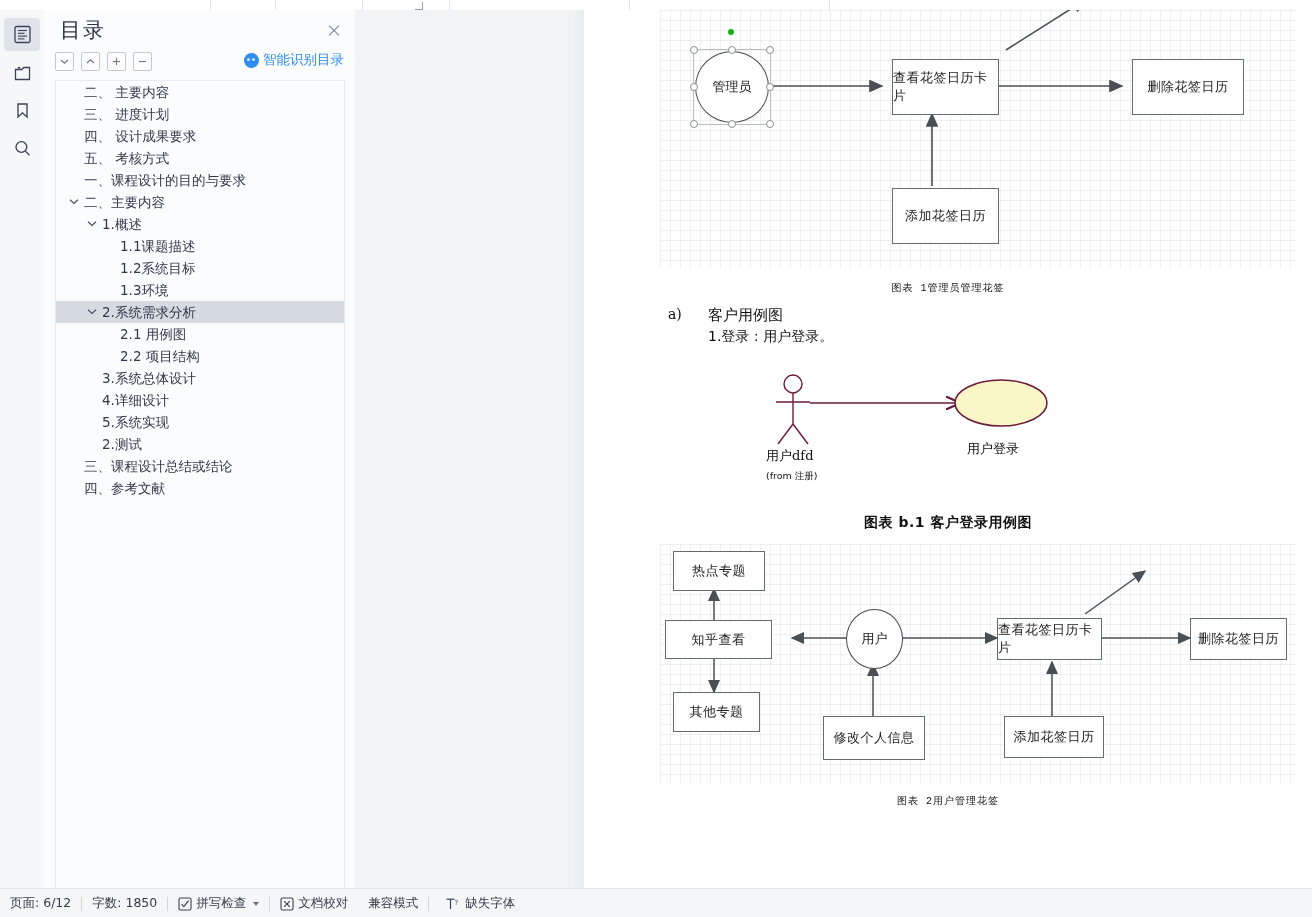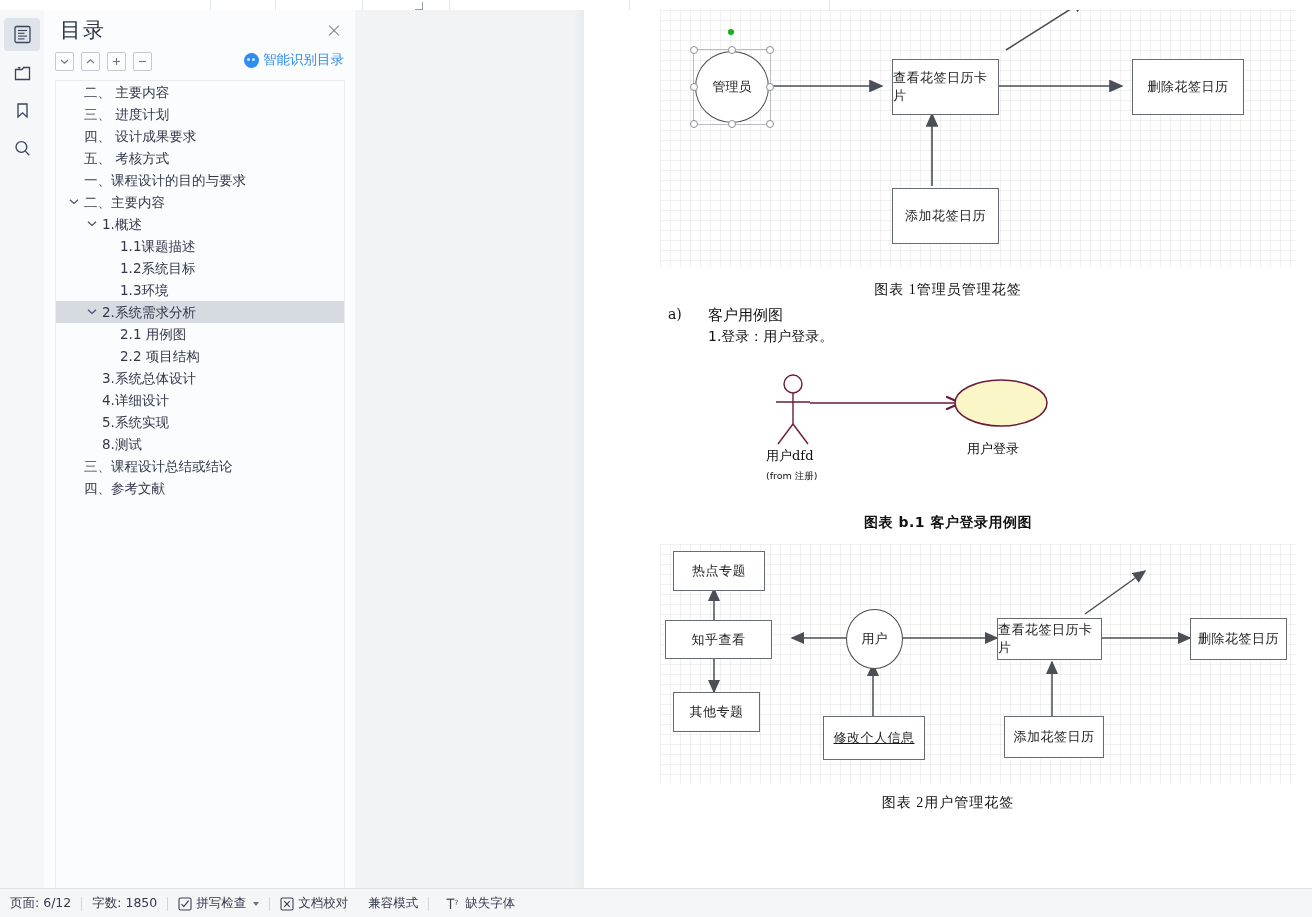--- a/index.html
+++ b/index.html
@@ -63,22 +63,22 @@
     display:flex;align-items:center;justify-content:center;
     font-family:"DejaVu Serif","Liberation Serif",serif;font-size:13px;color:#1c1c1c;letter-spacing:.5px;}
   .ell{position:absolute;border:1px solid #4a4a4a;border-radius:50%;background:#ffffff;
     display:flex;align-items:center;justify-content:center;
     font-family:"DejaVu Serif","Liberation Serif",serif;font-size:13px;color:#1c1c1c;}
   .handle{position:absolute;width:6px;height:6px;border:1px solid #8b8f96;background:#ffffff;border-radius:50%;}
   .rot{position:absolute;width:6px;height:6px;background:#12b312;border-radius:50%;}
   .selbox{position:absolute;border:1px solid #b9bcc2;}
   svg.ovl{position:absolute;left:0;top:0;overflow:visible;pointer-events:none;}
 
-  .cap{position:absolute;text-align:center;font-family:Liberation Serif, serif;
-       font-size:14px;color:#111;letter-spacing:1px;}
+  .cap{position:absolute;text-align:center;font-family:Liberation Mono, monospace;
+       font-size:10px;color:#111;letter-spacing:1px;}
   .txt{position:absolute;font-family:"DejaVu Sans",sans-serif;font-size:14px;color:#111;text-align:center;}
   .txt-serif{position:absolute;font-family:"DejaVu Serif","Liberation Serif",serif;font-size:14px;color:#111;}
   .ucl{position:absolute;font-family:"DejaVu Serif","Liberation Serif",serif;font-size:13px;color:#111;text-align:right;}
   .ucs{position:absolute;font-family:"DejaVu Sans",sans-serif;font-size:9.5px;color:#111;}
 
   
   .status{position:absolute;left:0;top:888px;width:1312px;height:29px;background:#f5f6f8;border-top:1px solid #e2e4e8;
           display:flex;align-items:center;font-size:12.5px;color:#333a49;font-family:"DejaVu Sans",sans-serif;}
   .st-item{display:flex;align-items:center;gap:4px;padding:0 10px;height:29px;cursor:pointer;}
   .st-item.plain{cursor:default;}
@@ -188,21 +188,21 @@
         <div class="o-row sel"><span class="cv" style="left: 31px;">
             <svg width="10" height="7" viewBox="0 0 10 7">
               <path d="M1 1.8 L5 5.4 L9 1.8" fill="none" stroke="#46506a" stroke-width="1.2"></path>
             </svg>
           </span><span class="lbl" style="margin-left: 46px;">2.系统需求分析</span></div>
         <div class="o-row"><span class="lbl" style="margin-left: 64px;">2.1 用例图</span></div>
         <div class="o-row"><span class="lbl" style="margin-left: 64px;">2.2 项目结构</span></div>
         <div class="o-row"><span class="lbl" style="margin-left: 46px;">3.系统总体设计</span></div>
         <div class="o-row"><span class="lbl" style="margin-left: 46px;">4.详细设计</span></div>
         <div class="o-row"><span class="lbl" style="margin-left: 46px;">5.系统实现</span></div>
-        <div class="o-row"><span class="lbl" style="margin-left: 46px;">8.测试</span></div>
+        <div class="o-row"><span class="lbl" style="margin-left: 46px;">2.测试</span></div>
         <div class="o-row"><span class="lbl" style="margin-left: 28px;">三、课程设计总结或结论</span></div>
         <div class="o-row"><span class="lbl" style="margin-left: 28px;">四、参考文献</span></div>
       </div>
   </div>
 
   <div class="docwrap">
     <div class="page-shadow"></div>
     <div class="page">
 
       <div class="gridimg" style="left:76px;top:14px;width:636px;height:258px;">
@@ -303,21 +303,21 @@
         </div>
         <div class="box" style="left:5px;top:76px;width:105px;height:37px;">
           <span>知乎查看</span>
         </div>
         <div class="box" style="left:13px;top:148px;width:85px;height:38px;">
           <span>其他专题</span>
         </div>
         <div class="ell" style="left:186px;top:65px;width:55px;height:58px;">
           <span>用户</span>
         </div>
-        <div class="box" style="left:163px;top:172px;width:100px;height:42px;text-decoration:underline;">
+        <div class="box" style="left:163px;top:172px;width:100px;height:42px;">
           <span>修改个人信息</span>
         </div>
         <div class="box" style="left:337px;top:74px;width:103px;height:40px;">
           <span>查看花签日历卡片</span>
         </div>
         <div class="box" style="left:530px;top:74px;width:95px;height:40px;">
           <span>删除花签日历</span>
         </div>
         <div class="box" style="left:344px;top:172px;width:98px;height:40px;">
           <span>添加花签日历</span>

